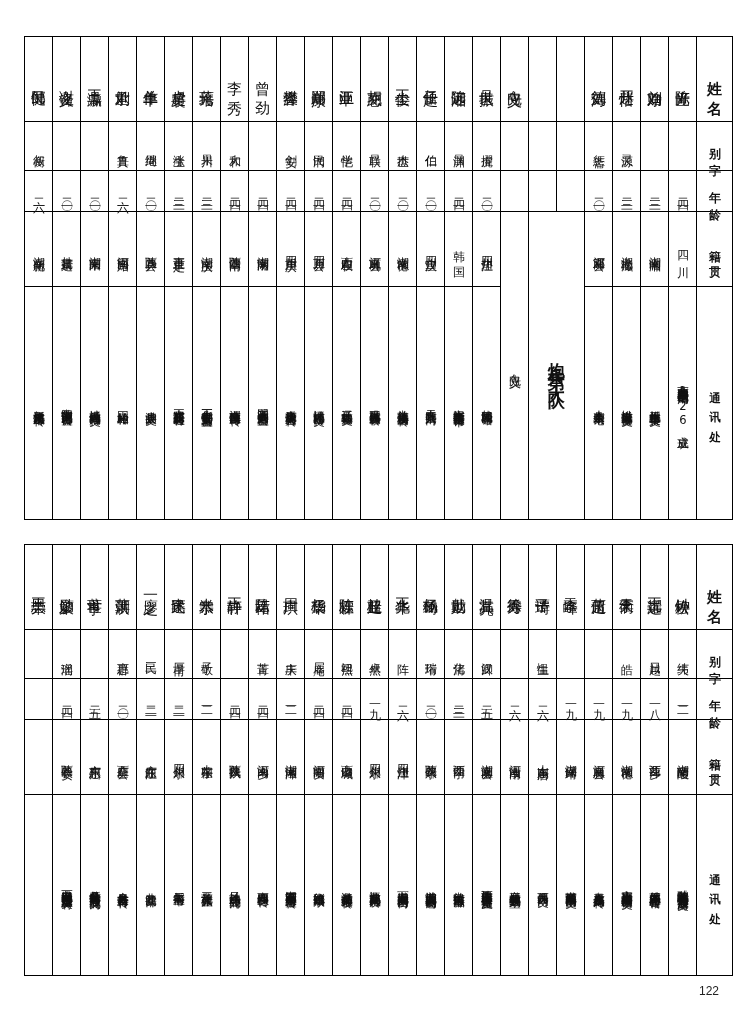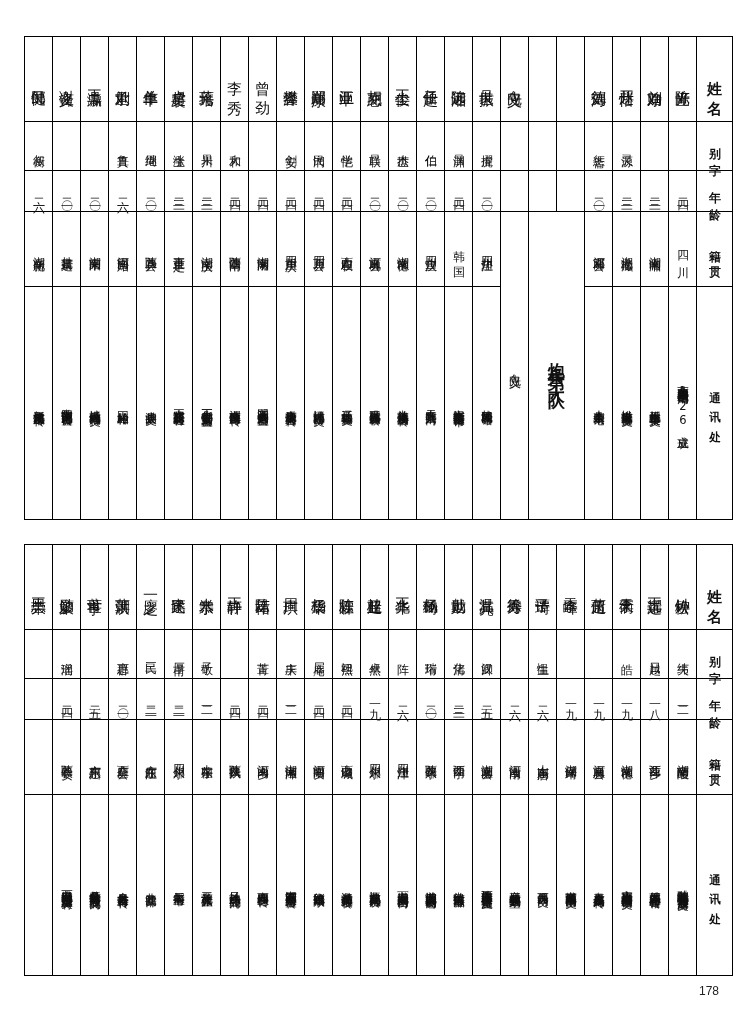--- a/index.html
+++ b/index.html
@@ -885,14 +885,14 @@
             </td>
           <td class="r-addr2 hdr">
               <span class="vtext">通 讯 处</span>
             </td>
         </tr>
       </tbody>
     </table>
 
   </div>
 
-  <div class="pageno">178</div>
+  <div class="pageno">122</div>
 </div>
 
 </body></html>

